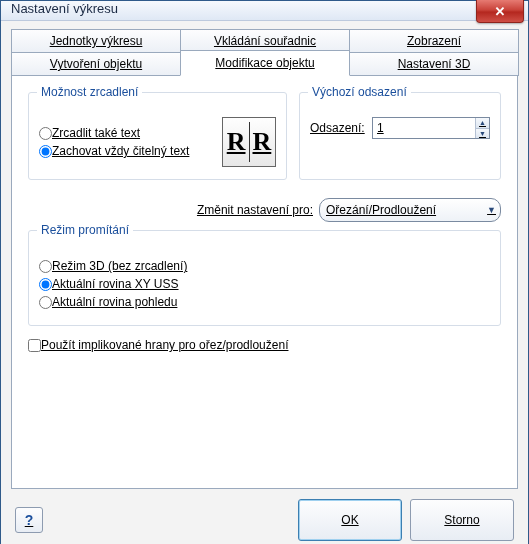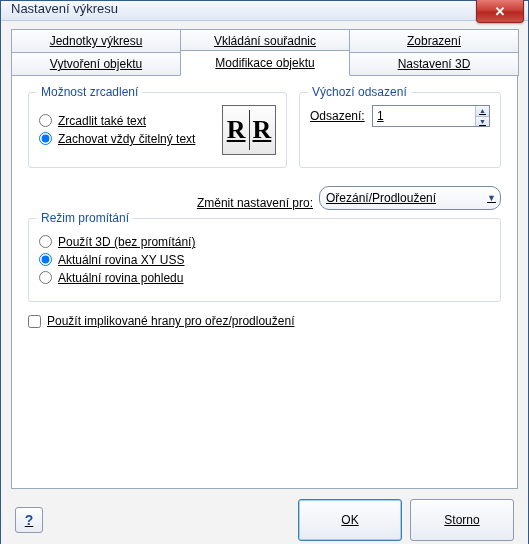--- a/index.html
+++ b/index.html
@@ -75,33 +75,33 @@
     margin-top: -1px;
     flex: 1;
     padding: 16px 16px 16px 16px;
     position: relative;
     min-height: 380px;
   }
   
   .group {
     border: 1px solid #d5dde8;
     border-radius: 3px;
-    padding: 12px 10px 12px 10px;
+    padding: 24px 10px 12px 10px;
     position: relative;
     margin-bottom: 12px;
   }
   .group > .legend {
     position: absolute; top: -8px; left: 8px;
     background: #fff; padding: 0 4px;
     color: #1b4f9c; font-size: 12px;
   }
   .top-row { display: flex; gap: 12px; align-items: stretch; }
   .top-row .group.mirror { flex: 1; display: flex; align-items: center; }
   .mirror-options { flex: 1; }
-  .radio-row { display: flex; align-items: flex-start; gap: 6px; margin: 4px 0; }
+  .radio-row { display: flex; align-items: center; margin: 4px 0; }
   input[type=radio], input[type=checkbox] { margin: 0; }
   .rr-box {
     width: 52px; height: 48px;
     border: 1px solid #666;
     background: linear-gradient(#fefefe, #e8e8e8);
     margin-left: 6px;
     display: flex; align-items: center; justify-content: center;
     position: relative;
   }
   .rr-box .R { font-family: "Times New Roman", serif; font-weight: bold; font-size: 26px; }
@@ -121,33 +121,33 @@
     border-left: 1px solid #b5c1d3;
   }
   .spin .spins div {
     flex: 1; display: flex; align-items: center; justify-content: center;
     background: linear-gradient(#f5f8fc,#dde6f1);
     font-size: 7px; color: #2a4a7a;
   }
   .spin .spins div:first-child { border-bottom: 1px solid #b5c1d3; }
   
   .change-for {
-    display: flex; align-items: flex-end; gap: 6px;
+    display: flex; align-items: center; gap: 6px;
     justify-content: flex-end;
     margin: 6px 0 8px 0;
   }
   .combo {
     width: 170px; height: 22px;
     border: 1px solid #7a8aa0; background: linear-gradient(#fff,#eef2f7);
     display: flex; align-items: center; justify-content: space-between;
     padding: 0 4px 0 6px;
     border-radius: 10px;
   }
   .combo .chev { font-size: 9px; color: #2a4a7a; }
-  .checkbox-row { display: flex; align-items: center; gap: 6px; margin-top: 4px; }
+  .checkbox-row { display: flex; align-items: center; gap: 0; margin-top: 4px; }
   
   .bottom {
     display: flex; align-items: center;
     padding: 10px 4px 4px 4px;
   }
   .help-btn {
     width: 26px; height: 24px;
     border: 1px solid #8d9bb0;
     background: linear-gradient(#fdfdfe,#e8edf4);
     border-radius: 3px;
@@ -248,21 +248,21 @@
         <div class="combo">
           <span>Ořezání/Prodloužení</span>
           <span class="chev">▼</span>
         </div>
       </div>
 
       <div class="group">
         <span class="legend">Režim promítání</span>
         <div class="radio-row">
           <input type="radio" name="proj" style="">
-          <label>Použít 3D (bez promítání)</label>
+          <label>Režim 3D (bez zrcadlení)</label>
         </div>
         <div class="radio-row">
           <input type="radio" name="proj" checked="" style="">
           <label>Aktuální rovina XY USS</label>
         </div>
         <div class="radio-row">
           <input type="radio" name="proj" style="">
           <label>Aktuální rovina pohledu</label>
         </div>
       </div>

